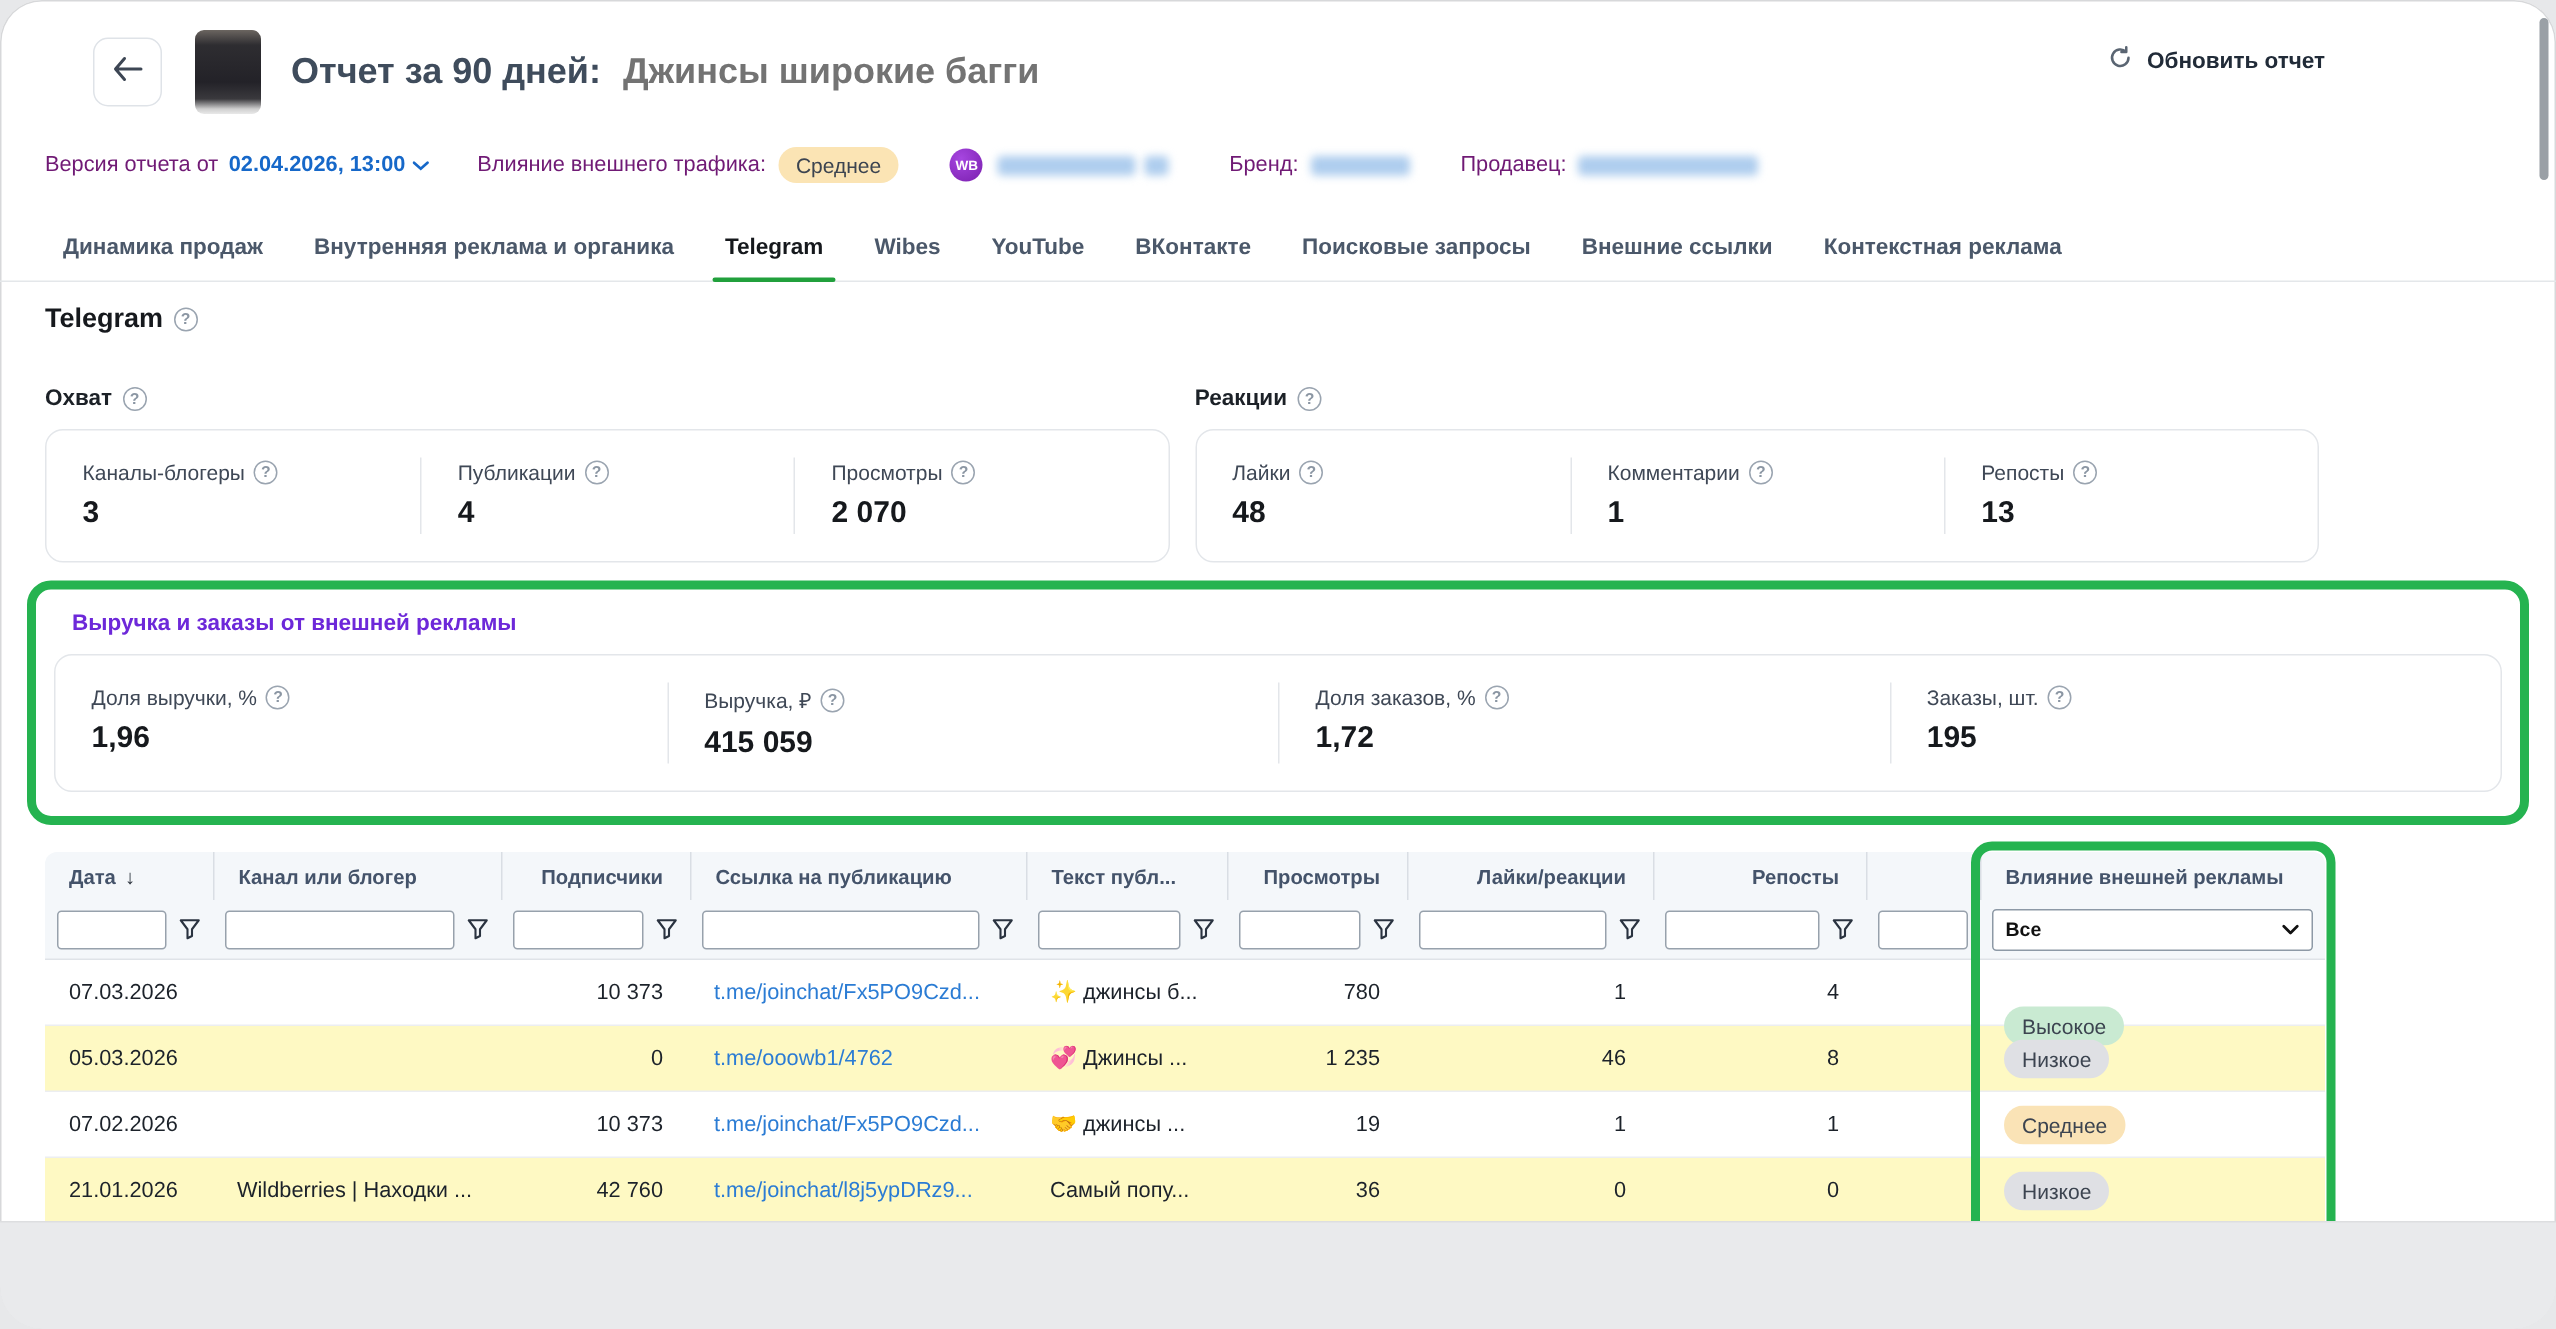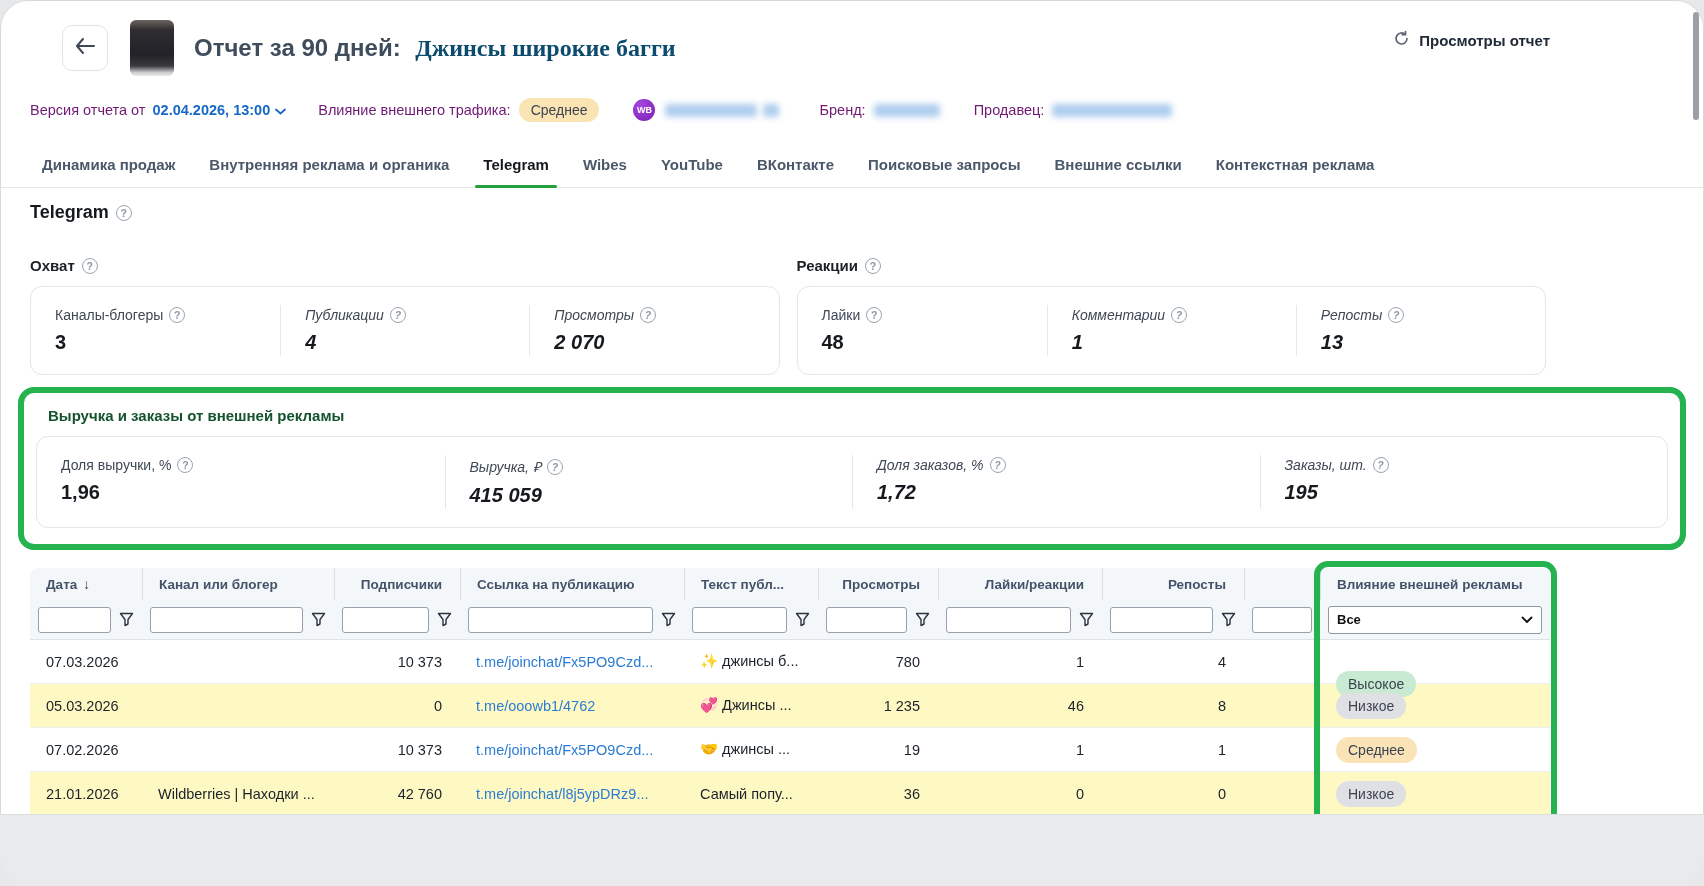--- a/index.html
+++ b/index.html
@@ -8,21 +8,21 @@
           background:#ffffff; box-shadow:inset 0 0 0 1px #d7d8da; }
 
   
   .header { display:flex; align-items:center; padding:20px 30px 0 62px; position:relative; }
   .back-btn { width:46px; height:46px; border:1px solid #dfe3e8; border-radius:10px; background:#fff;
               display:flex; align-items:center; justify-content:center; cursor:pointer; color:#3d4654; flex:0 0 auto;}
   .thumb { width:44px; height:56px; border-radius:6px; margin-left:22px; flex:0 0 auto;
            background:linear-gradient(180deg,#6b6560 0%,#2e2d31 18%,#232228 62%,#3a393d 82%,#cfcfcf 94%,#e9e9e9 100%); }
   .title-wrap { margin-left:20px; font-size:24px; font-weight:bold; white-space:nowrap; }
   .title-prefix { color:#3f4c5c; }
-  .title-product { color:#0c4a6e; margin-left:8px;font-family:Liberation Serif, serif; }
+  .title-product { color:#737373; margin-left:8px; }
   .refresh { position:absolute; right:154px; top:30px; display:flex; align-items:center; gap:9px;
              font-size:15px; font-weight:bold; color:#212b38; cursor:pointer; }
 
   
   .meta { display:flex; align-items:center; margin:22px 30px 0 30px; font-size:14.5px; color:#6d7888; }
   .meta .lbl { color:#701a75; }
   .ver-link { color:#1668c9; font-weight:bold; margin-left:7px; display:flex; align-items:center; gap:5px; cursor:pointer; }
   .badge-soft { background:#fbe4b4; color:#3c4450; border-radius:13px; padding:4px 12px; font-size:14px; margin-left:8px; }
   .wb-chip { width:22px; height:22px; border-radius:50%; background:radial-gradient(circle at 35% 30%, #a646e0, #7a1fae);
              color:#fff; font-size:9px; font-weight:bold; display:flex; align-items:center; justify-content:center; margin-left:34px; }
@@ -41,27 +41,27 @@
   .qi { width:16px; height:16px; border:1.4px solid #9aa4b0; border-radius:50%; color:#8b96a3; font-size:10.5px;
         font-weight:bold; display:inline-flex; align-items:center; justify-content:center; flex:0 0 auto; }
   .cols { display:flex; gap:17px; width:1516px; margin-top:34px; }
   .col { flex:1; }
   .grp-title { font-size:15px; font-weight:bold; color:#1c2127; display:flex; align-items:center; gap:7px; }
   .card { border:1px solid #e3e6ea; border-radius:12px; background:#fff; margin-top:12px;
           display:grid; padding:18px 0; }
   .card.c3 { grid-template-columns:1fr 1fr 1fr; }
   .card.c4 { grid-template-columns:1fr 1fr 1fr 1fr; }
   .metric { padding:2px 16px 2px 24px; }
-  .card .metric + .metric { border-left:1px solid #e3e6ea;font-style:italic; }
+  .card .metric + .metric { border-left:1px solid #e3e6ea; }
   .m-label { font-size:14px; color:#3f4856; display:flex; align-items:center; gap:6px; white-space:nowrap; }
   .m-value { font-size:20px; font-weight:bold; color:#16191d; margin-top:8px; }
 
   
   .rev-block { margin:12px -12px 0; border:6px solid #25b350; border-radius:16px; padding:14px 12px 16px; background:#fff; }
-  .rev-title { font-size:15px; font-weight:bold; color:#14532d; padding-left:12px; }
+  .rev-title { font-size:15px; font-weight:bold; color:#6d28d9; padding-left:12px; }
   .rev-block .card { margin-top:12px; }
 
   
   .table-wrap { position:relative; width:1520px; margin-top:18px; }
   .t-row { display:grid; grid-template-columns:112px 192px 126px 224px 134px 120px 164px 142px 76px 230px; align-items:center; }
   .t-head { background:#f4f7fa; border-radius:8px 8px 0 0; height:32px; }
   .t-filters { background:#f4f7fa; height:40px; border-bottom:1px solid #dfe3e8; }
   .hc { font-size:13.5px; font-weight:600; color:#44536a; padding:0 10px 0 16px; white-space:nowrap; overflow:hidden;
         height:100%; display:flex; align-items:center; }
   .t-head .hc + .hc { border-left:1px solid #d9dee4; }
@@ -106,21 +106,21 @@
     <div class="title-wrap">
       <span class="title-prefix">Отчет за 90 дней:</span>
       <span class="title-product">Джинсы широкие багги</span>
     </div>
     <div class="refresh">
       <span>
         <svg width="17" height="17" viewBox="0 0 17 17">
             <path d="M14 8.5 a5.5 5.5 0 1 1 -1.6-3.9 M12.5 1.5 v3.2 h-3.2" stroke="#5a6572" stroke-width="1.7" fill="none" stroke-linecap="round" stroke-linejoin="round"></path>
           </svg>
       </span>
-      <span>Просмотры отчет</span>
+      <span>Обновить отчет</span>
     </div>
     <div class="scrollbar-thumb"></div>
   </div>
 
   <div class="meta">
     <span class="lbl">Версия отчета от</span>
     <span class="ver-link">
       <span>02.04.2026, 13:00</span>
       <span>
         <svg width="11" height="7" viewBox="0 0 11 7">

